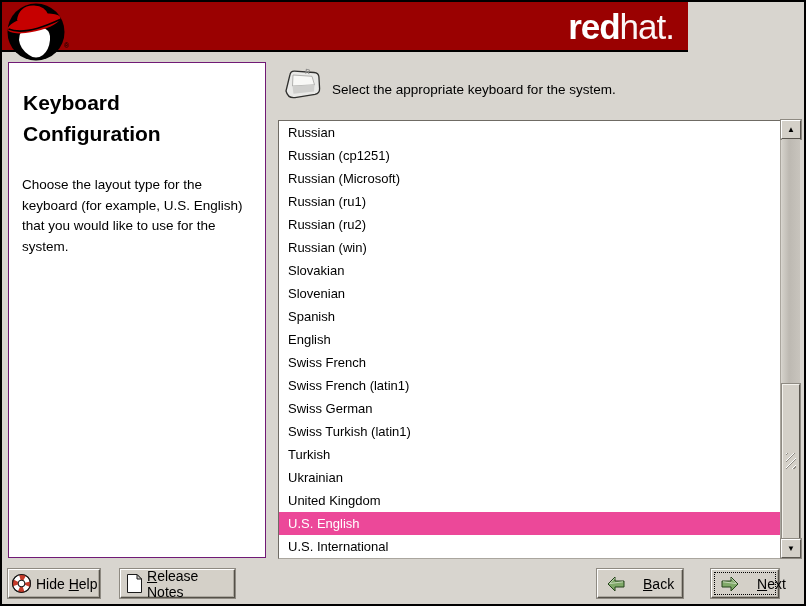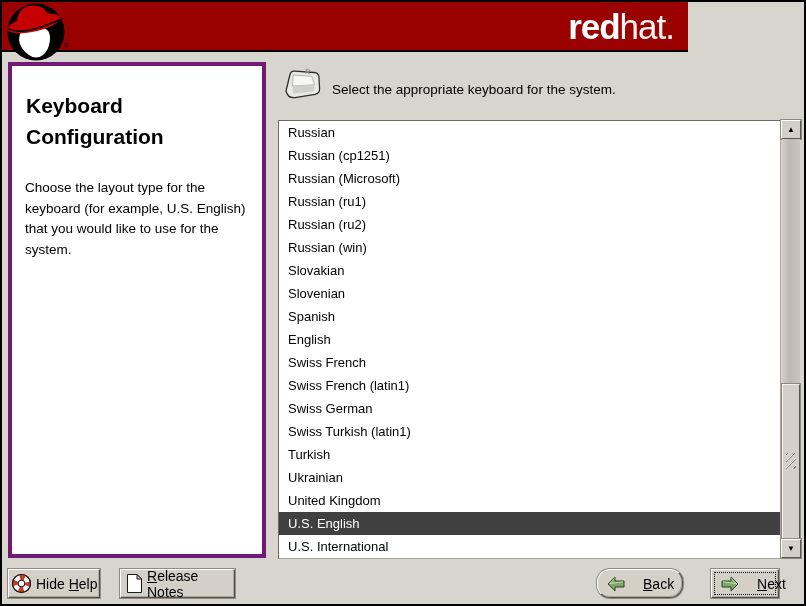--- a/index.html
+++ b/index.html
@@ -13,37 +13,37 @@
             background:#9a0101; border-bottom:2px solid #000000; }
   .brand { position:absolute; right:14px; top:4px; font-size:35px; color:#fff;
            letter-spacing:-1px; line-height:42px; }
   .brand .b { font-weight:bold; }
   .brand .l { font-weight:normal; opacity:.96; }
   .logo { position:absolute; left:3px; top:0; width:62px; height:62px; z-index:5; }
   .regmark { position:absolute; left:62px; top:40px; z-index:6; font-size:7px; color:#000; }
 
   
   .help-panel { position:absolute; left:6px; top:60px; width:258px; height:496px;
-                background:#fff; border:4px solid #701a75; padding:14px 13px; }
+                background:#fff; border:1px solid #701a75; padding:14px 13px; }
   .help-title { font-size:21px; font-weight:bold; color:#000; line-height:31px; margin:10px 0 26px 1px; }
   .help-body  { font-size:13.5px; color:#000; line-height:20.5px; }
 
   
   .keycap-wrap { position:absolute; left:280px; top:63px; width:42px; height:38px; }
   .keycap-letter { position:absolute; left:23px; top:3px; font-size:7px; color:#8d8d8b;
                    transform:rotate(9deg); font-weight:bold; }
   .instruction { position:absolute; left:330px; top:80px; font-size:13.5px; color:#000; }
 
   
   .list-box { position:absolute; left:276px; top:118px; width:503px; height:439px;
               background:#fff; border:1px solid;
               border-color:#6f6b64 #aaa69e #aaa69e #6f6b64; overflow:hidden; }
   .row { height:23px; line-height:23px; padding-left:9px; font-size:13px; color:#000;
          white-space:nowrap; }
-  .row.selected { background:#404040; color:#fff; }
+  .row.selected { background:#ec4899; color:#fff; }
 
   
   .scrollbar { position:absolute; left:779px; top:117px; width:20px; height:440px; }
   .sb-btn { position:absolute; left:0; width:20px; height:19px; background:#d4d0c8;
             border:1px solid; border-color:#fff #59554e #59554e #fff;
             box-shadow:0 0 0 1px #8e8a82; font-size:8px; color:#000;
             display:flex; align-items:center; justify-content:center; }
   .sb-up { top:1px; }
   .sb-down { bottom:1px; }
   .sb-trough { position:absolute; left:1px; top:20px; width:18px; height:400px;
@@ -55,21 +55,21 @@
              background:repeating-linear-gradient(135deg,#fff 0 1px,#8e8a82 1px 2px,transparent 2px 5px); }
 
   
   .btn { position:absolute; top:567px; height:29px; background:#d4d0c8;
          border:1px solid; border-color:#fff #545048 #545048 #fff;
          box-shadow:0 0 0 1px #8e8a82, inset -1px -1px 0 #aca89f;
          display:flex; align-items:center; font-size:14px; color:#000; cursor:default; }
   .btn .mn { text-decoration:underline; }
   .btn-hide-help { left:6px; width:92px; padding-left:2px; }
   .btn-release   { left:118px; width:115px; padding-left:5px; }
-  .btn-back { left:595px; width:86px; padding-left:9px;border-radius:13px; }
+  .btn-back { left:595px; width:86px; padding-left:9px; }
   .btn-next { left:709px; width:68px; padding-left:9px; position:absolute; }
   .btn-next::after { content:""; position:absolute; left:2px; top:2px; right:2px; bottom:2px;
                      border:1px dotted #000; pointer-events:none; }
   .btn .lbl { margin-left:4px; }
   .btn-back .lbl, .btn-next .lbl { margin-left:18px; }
   .icon { flex:0 0 auto; display:inline-flex; }
 </style>
 </head>
 <body>
 

